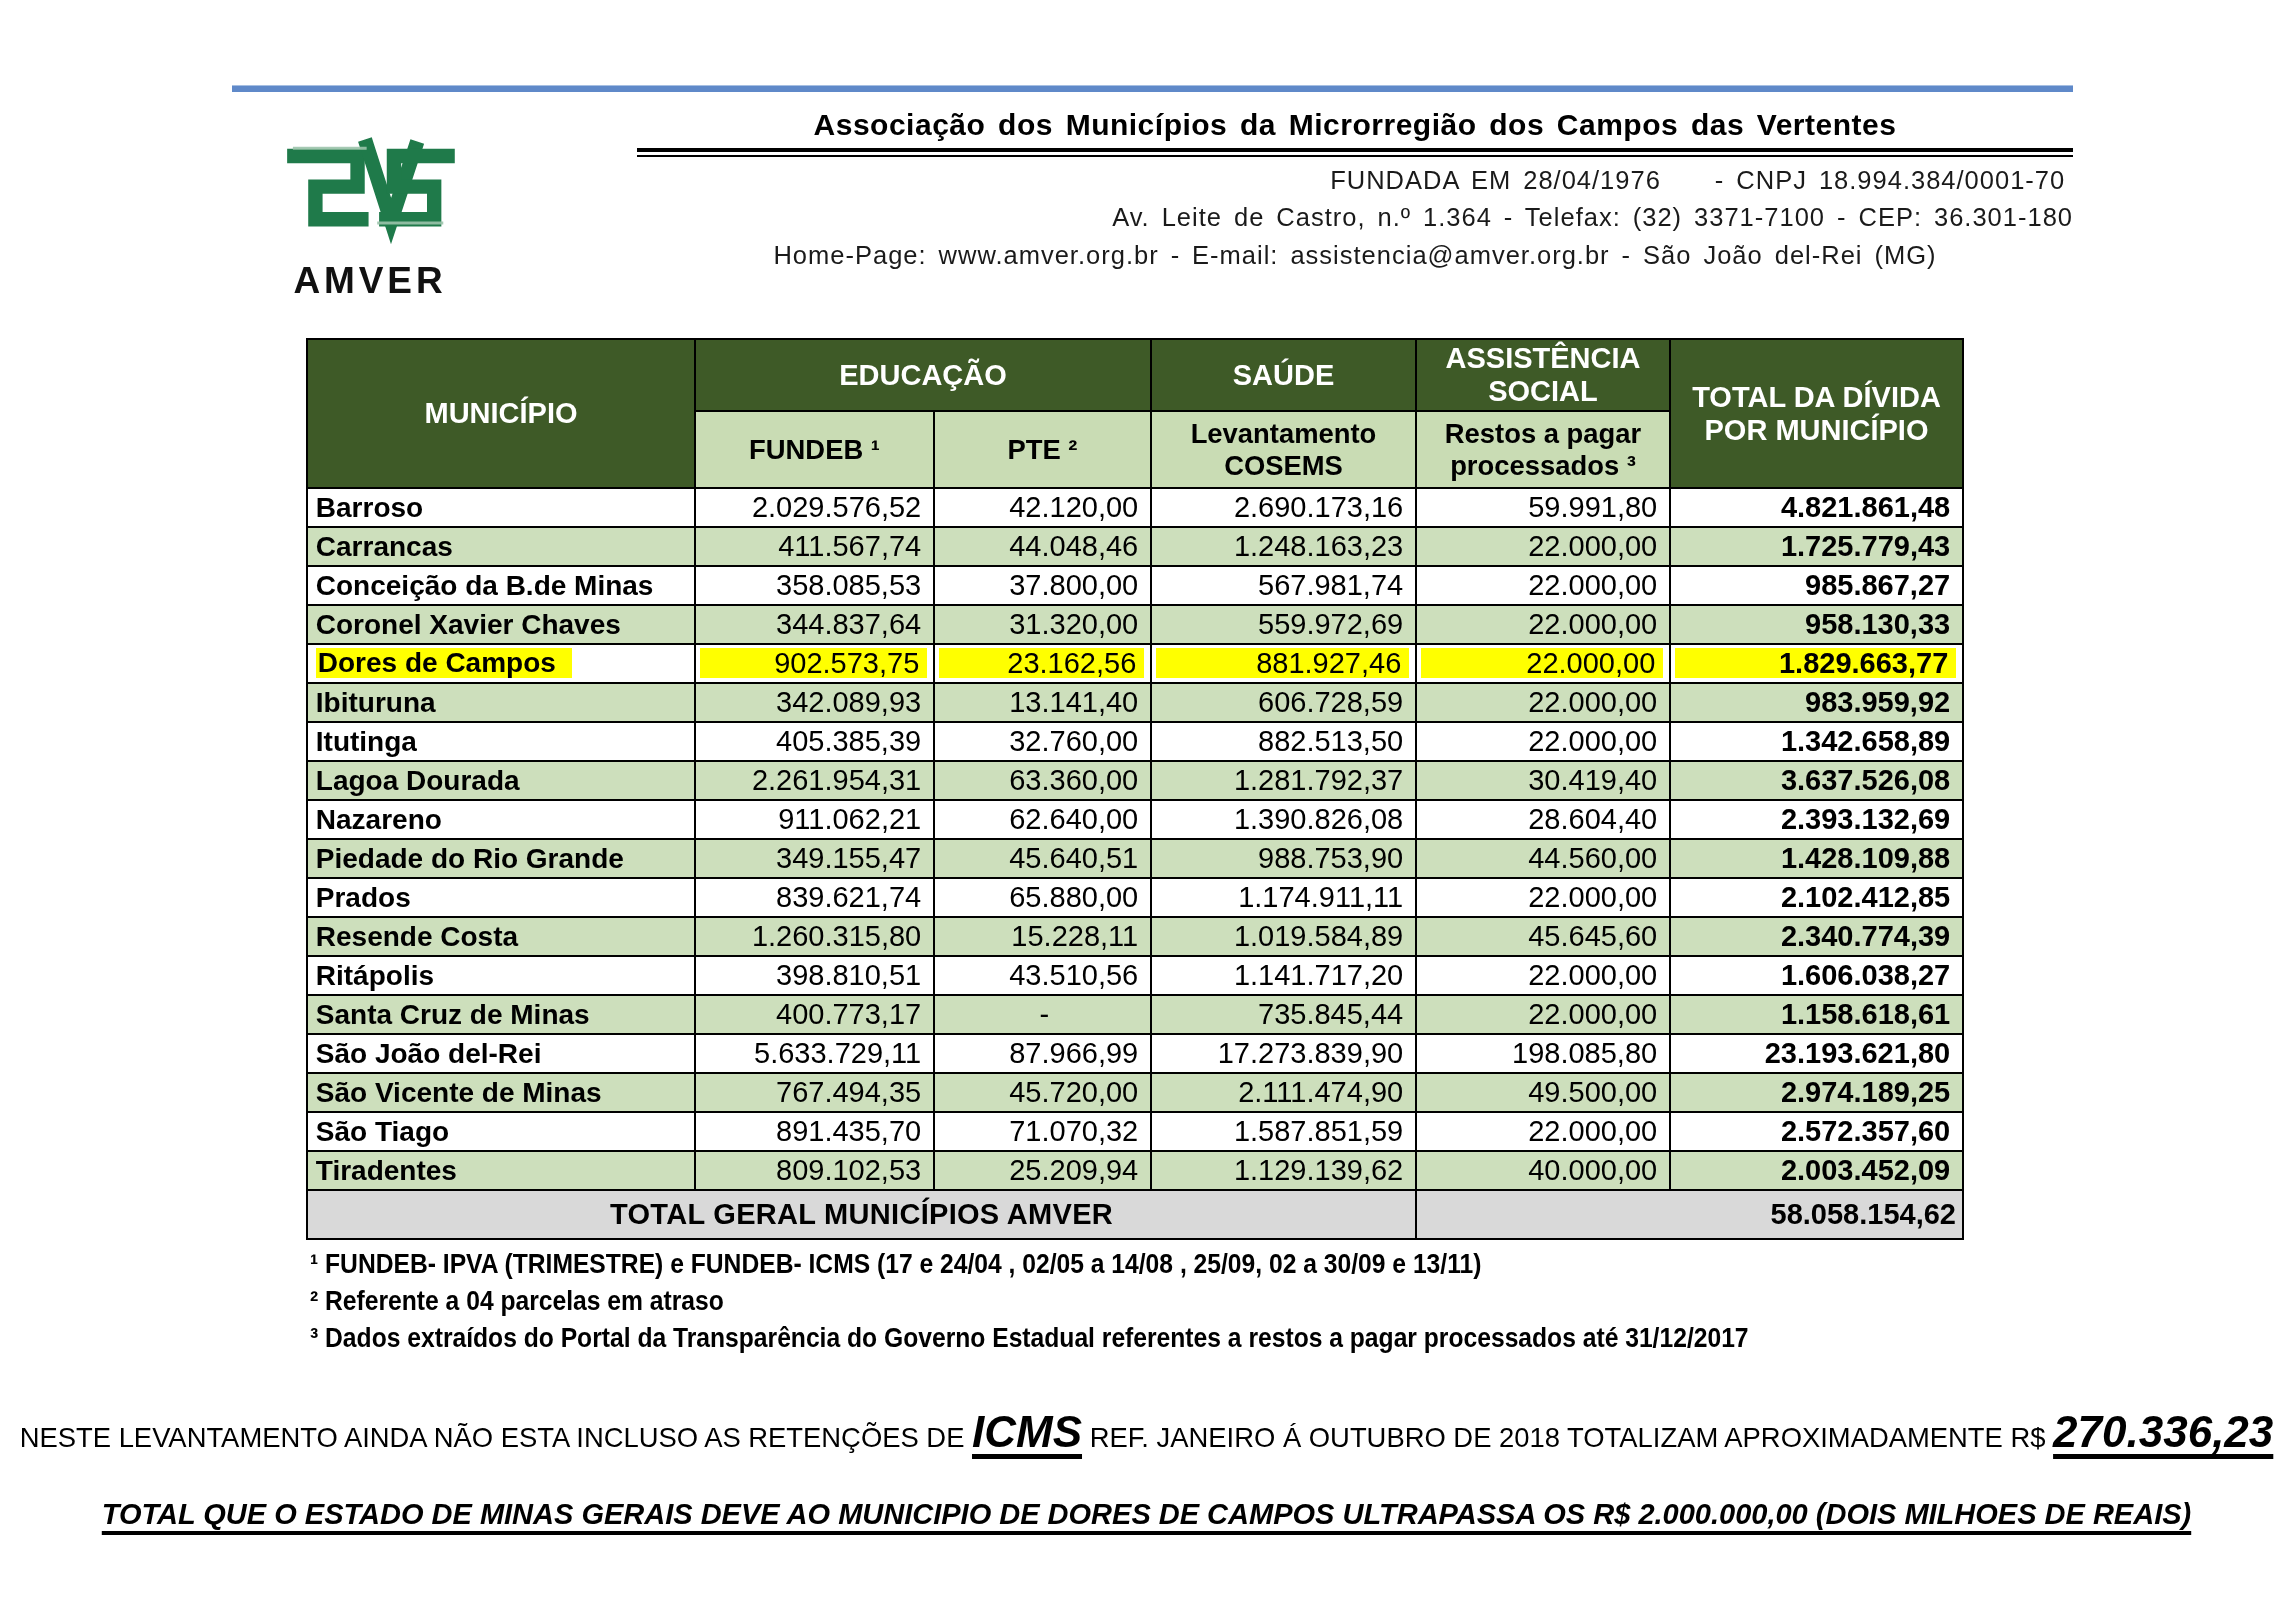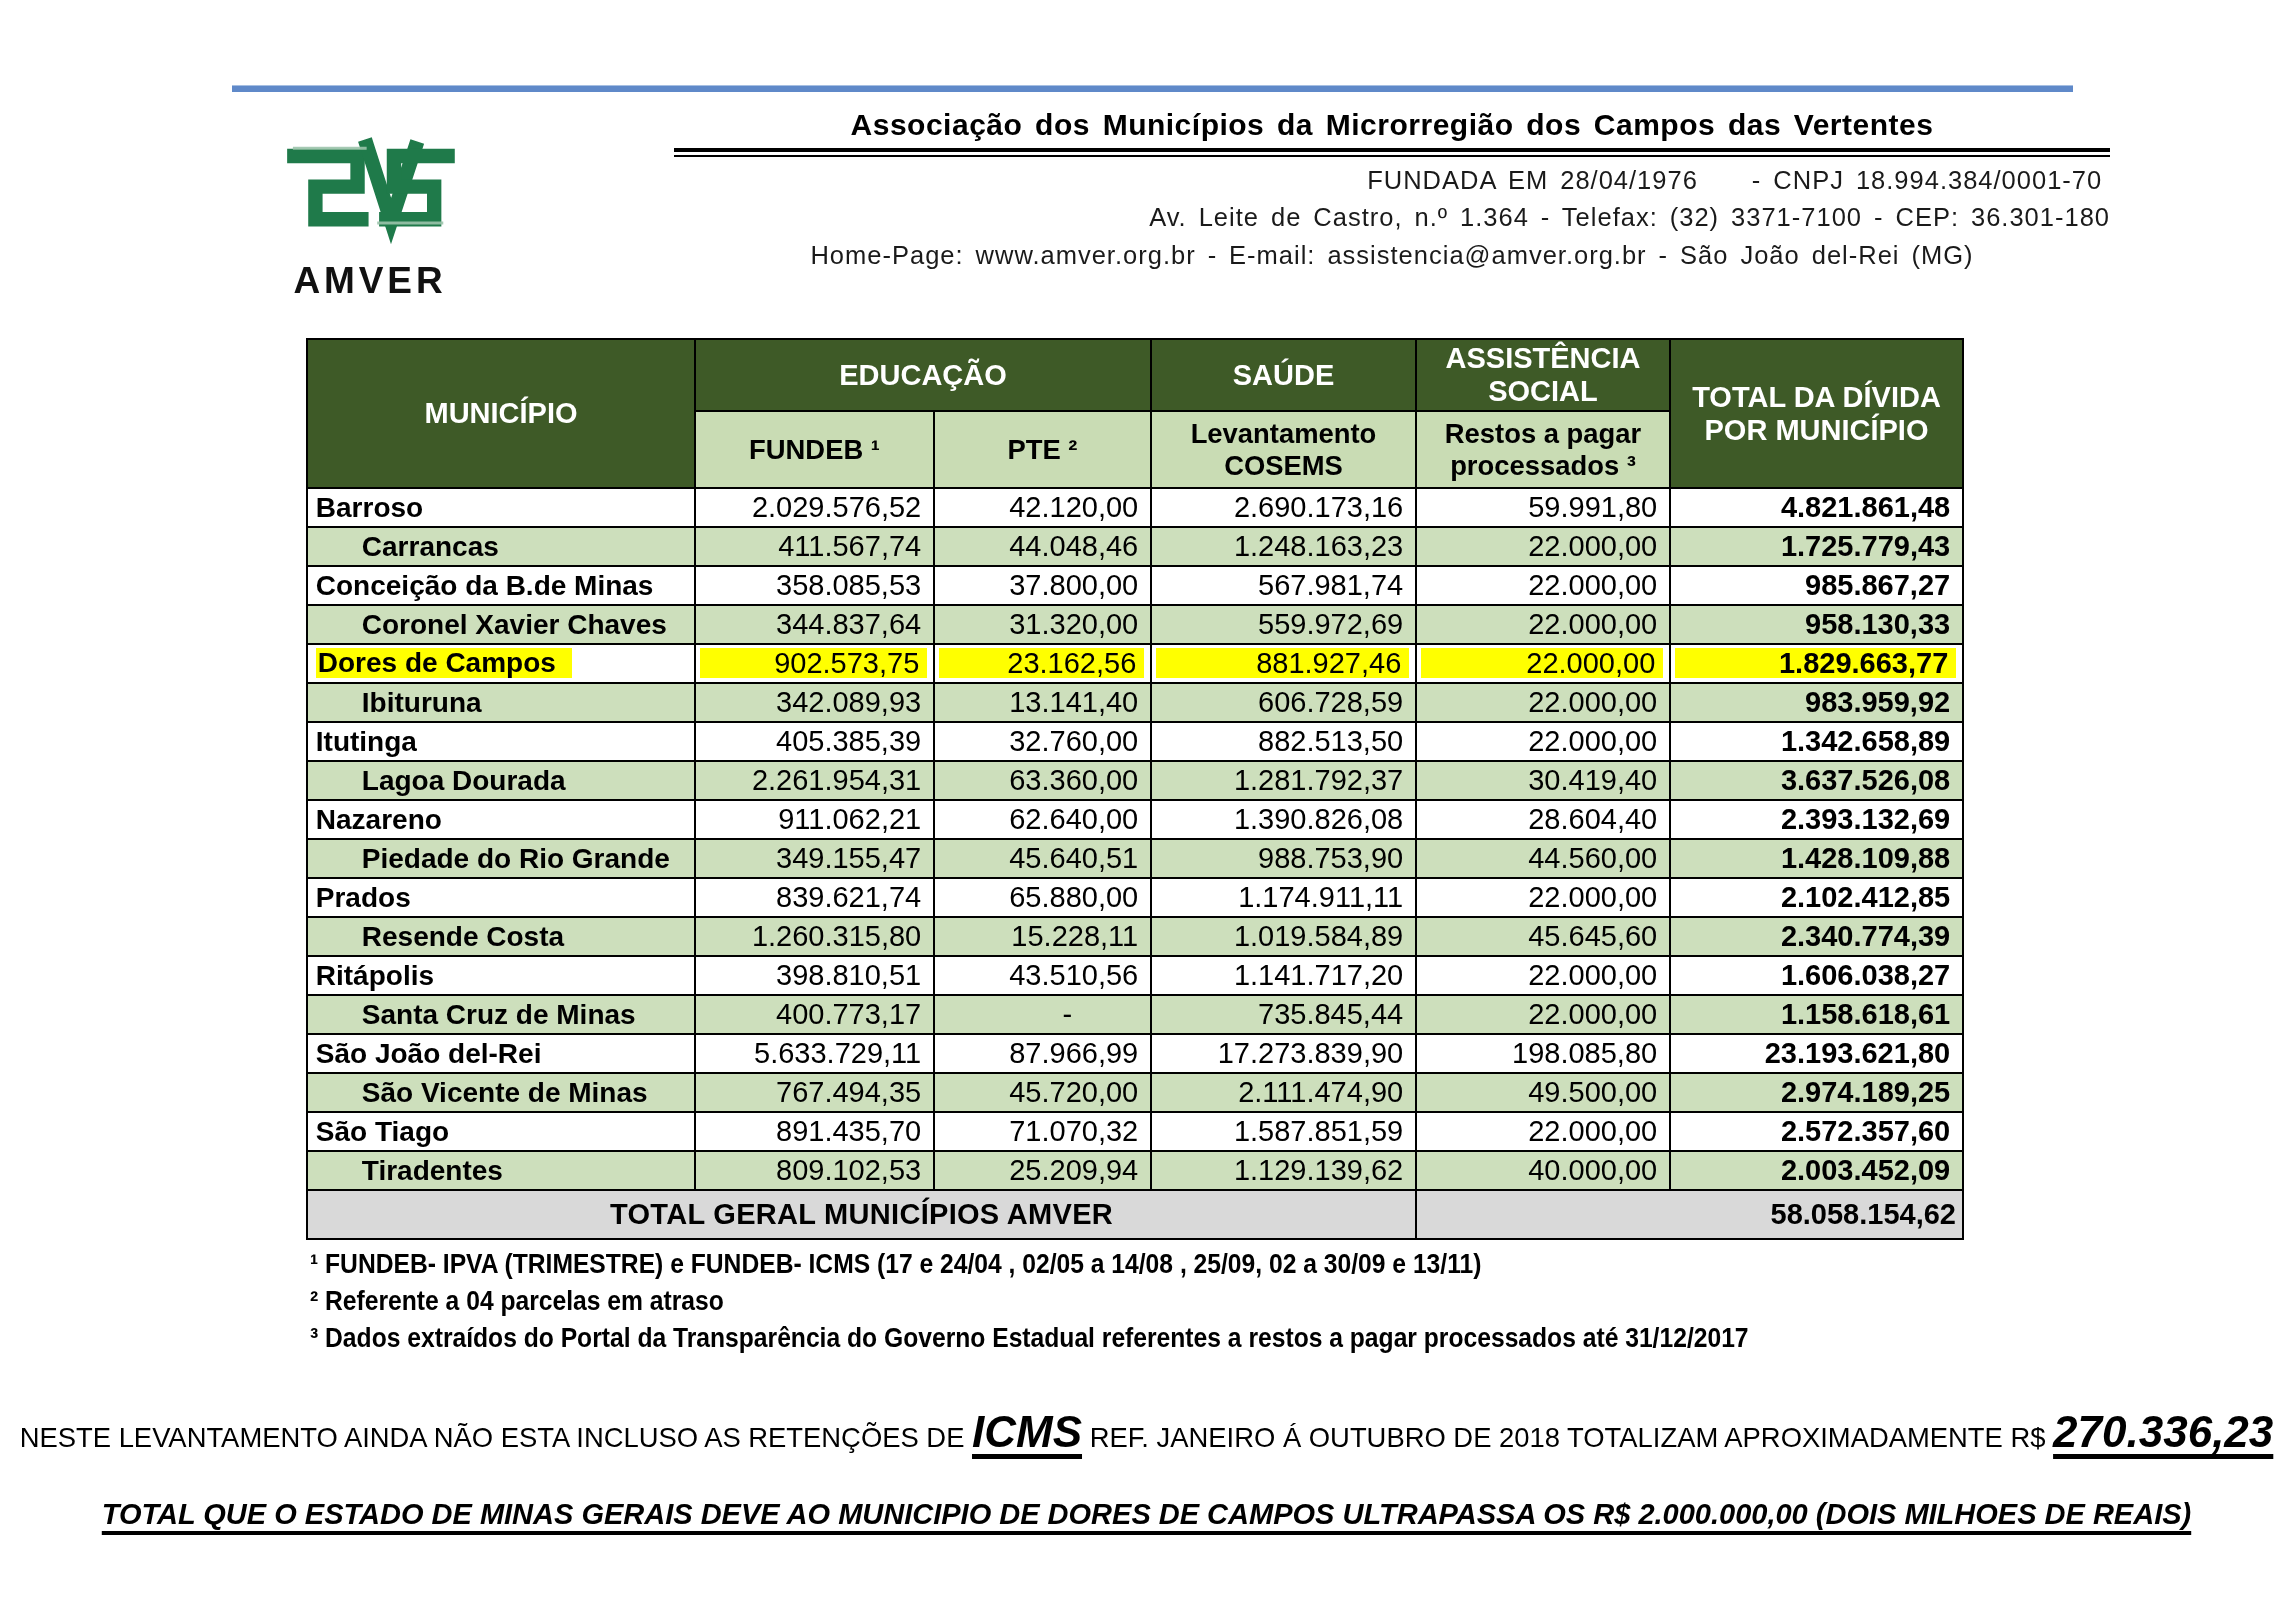--- a/index.html
+++ b/index.html
@@ -16,21 +16,21 @@
     position:absolute;left:232px;top:85px;width:1841px;height:5.9px;
     background:#5f89c9;border-top:1px solid #a6bfe2;
   }
   
   .logo{position:absolute;left:267px;top:123px;width:206px;text-align:center;}
   .logo svg{display:block;margin:0 auto;}
   .logo-text{
     margin-top:3.9px;font-size:37px;font-weight:800;letter-spacing:3.9px;color:#111;
   }
   
-  .letterhead{position:absolute;left:674px;top:108px;width:1436px;}
+  .letterhead{position:absolute;left:637px;top:108px;width:1436px;}
   .org-title{
     font-size:30px;font-weight:bold;text-align:center;letter-spacing:0.5px;
     word-spacing:3.9px;color:#000;
   }
   .dbl-rule{margin-top:5.9px;height:2.9px;border-top:4.9px solid #000;border-bottom:2px solid #000;}
   .hline{font-size:25.5px;color:#1a1a1a;letter-spacing:1px;word-spacing:3.9px;margin-top:8.8px;}
   .founded-line{text-align:right;padding-right:7.8px;}
   .founded-line .cnpj{margin-left:54px;}
   .address-line{text-align:right;}
   .contact-line{text-align:center;}
@@ -44,21 +44,21 @@
   thead th.dark{background:#3e5a27;color:#fff;font-weight:bold;text-align:center;vertical-align:middle;}
   thead tr.grow th{height:70px;font-size:29px;line-height:33px;}
   thead th.span2{font-size:29px;line-height:34px;}
   thead tr.srow th{
     height:75px;background:#c9dcb4;color:#000;font-weight:bold;
     font-size:27.4px;line-height:32px;text-align:center;vertical-align:middle;
   }
   thead tr.srow th{border-bottom:2.9px solid #000;}
   tbody tr{height:39px;}
   tbody td{background:#fff;vertical-align:middle;font-size:29px;white-space:nowrap;}
-  tbody tr.green td{background:#cddfbc;padding-left:46px;}
+  tbody tr.green td{background:#cddfbc;}
   td.name{text-align:left;font-weight:bold;font-size:28px;}
   td.name .cw{display:inline-block;line-height:37px;padding:0 3.9px 0 7.8px;}
   td.num{text-align:right;}
   td.num .cw{display:block;line-height:37px;padding:0 11.8px 0 3.9px;}
   td.num.total-col .cw{font-weight:bold;}
   td.dash{text-align:center;}
   td.dash .cw{padding-right:0;text-align:center;}
   tr.highlight td .cw{background:#ffff00;}
   tr.highlight td.name .cw{line-height:30px;margin:2.9px 0 3.9px 7.8px;padding:0 15.7px 0 2px;}
   tr.highlight td.num .cw{line-height:30px;margin:2.9px 5.9px 3.9px 3.9px;padding:0 7.8px 0 0;}

